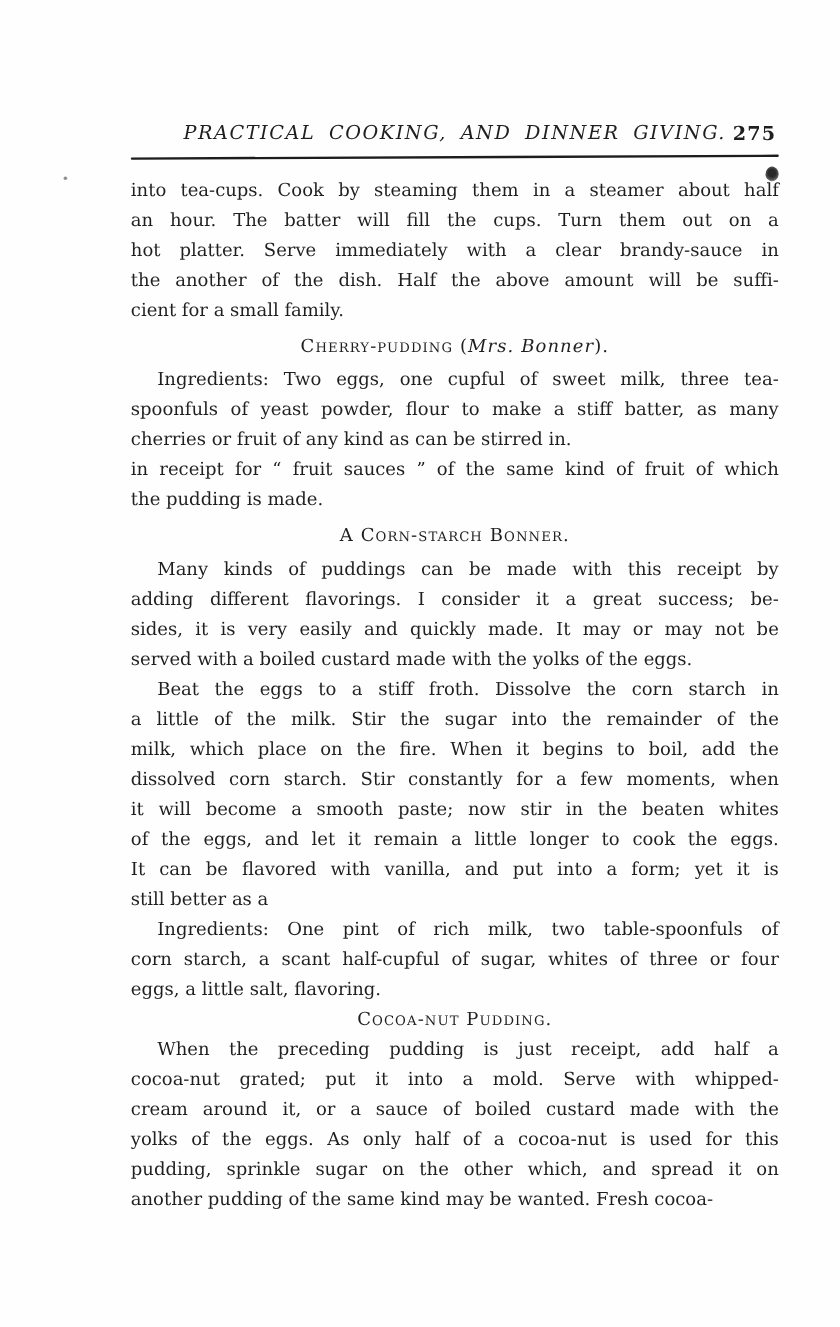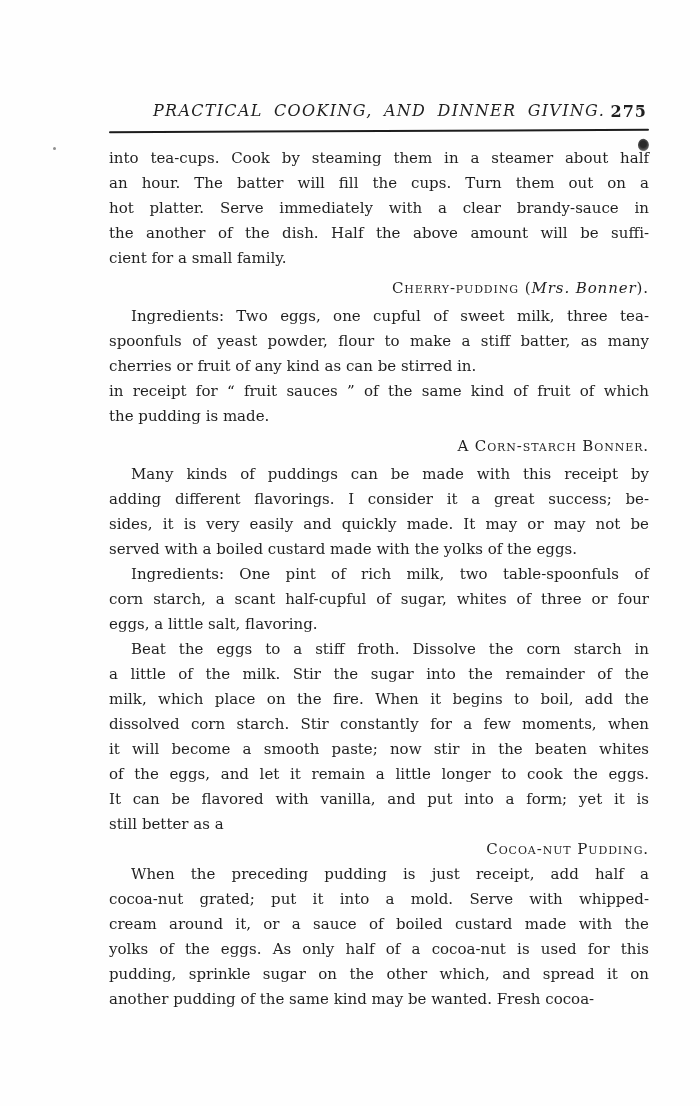--- a/index.html
+++ b/index.html
@@ -55,21 +55,21 @@
   }
   .paragraph { margin: 0; }
   .line {
     text-align: justify;
     text-align-last: justify;
     white-space: normal;
   }
   .line.plast { text-align-last: left; }
   .line.pfirst { text-indent: 22px; }
   .heading {
-    text-align: right;
+    text-align: center;
     font-variant: small-caps;
     letter-spacing: 0.9px;
     margin-top: 5px;
     margin-bottom: 3px;
   }
   .heading.tight { margin-top: 0; margin-bottom: 0; }
   .seg-smallcaps { font-variant: small-caps; }
   .seg-plain  { font-variant: normal; }
   .seg-italic { font-variant: normal; font-style: italic; }
   .ink-blot {
@@ -120,33 +120,33 @@
         <div class="line plast">the pudding is made.</div>
       </div>
       <div class="heading"><span class="seg-smallcaps">A Corn-starch Bonner.</span></div>
       <div class="paragraph">
         <div class="line pfirst">Many kinds of puddings can be made with this receipt by</div>
         <div class="line">adding different flavorings. I consider it a great success; be-</div>
         <div class="line">sides, it is very easily and quickly made. It may or may not be</div>
         <div class="line plast">served with a boiled custard made with the yolks of the eggs.</div>
       </div>
       <div class="paragraph">
-        <div class="line pfirst">Ingredients: One pint of rich milk, two table-spoonfuls of</div>
-        <div class="line">corn starch, a scant half-cupful of sugar, whites of three or four</div>
-        <div class="line plast">eggs, a little salt, flavoring.</div>
-      </div>
-      <div class="paragraph">
         <div class="line pfirst">Beat the eggs to a stiff froth. Dissolve the corn starch in</div>
         <div class="line">a little of the milk. Stir the sugar into the remainder of the</div>
         <div class="line">milk, which place on the fire. When it begins to boil, add the</div>
         <div class="line">dissolved corn starch. Stir constantly for a few moments, when</div>
         <div class="line">it will become a smooth paste; now stir in the beaten whites</div>
         <div class="line">of the eggs, and let it remain a little longer to cook the eggs.</div>
         <div class="line">It can be flavored with vanilla, and put into a form; yet it is</div>
         <div class="line plast">still better as a</div>
+      </div>
+      <div class="paragraph">
+        <div class="line pfirst">Ingredients: One pint of rich milk, two table-spoonfuls of</div>
+        <div class="line">corn starch, a scant half-cupful of sugar, whites of three or four</div>
+        <div class="line plast">eggs, a little salt, flavoring.</div>
       </div>
       <div class="heading tight"><span class="seg-smallcaps">Cocoa-nut Pudding.</span></div>
       <div class="paragraph">
         <div class="line pfirst">When the preceding pudding is just receipt, add half a</div>
         <div class="line">cocoa-nut grated; put it into a mold. Serve with whipped-</div>
         <div class="line">cream around it, or a sauce of boiled custard made with the</div>
         <div class="line">yolks of the eggs. As only half of a cocoa-nut is used for this</div>
         <div class="line">pudding, sprinkle sugar on the other which, and spread it on</div>
         <div class="line plast">another pudding of the same kind may be wanted. Fresh cocoa-</div>
       </div>

